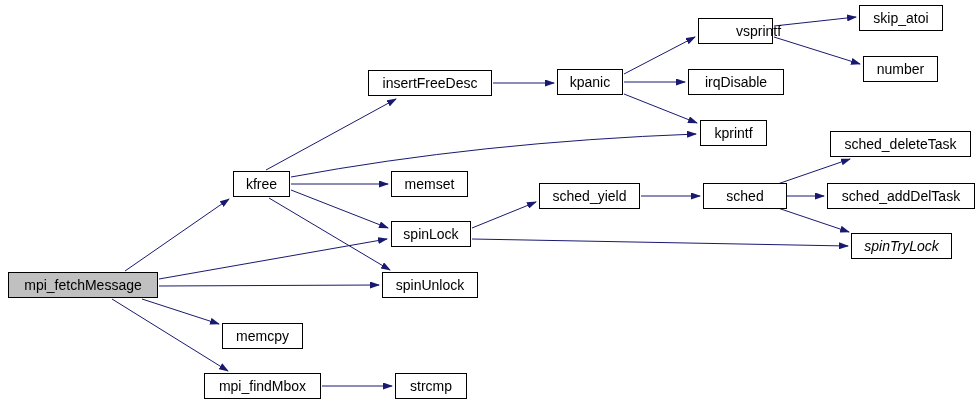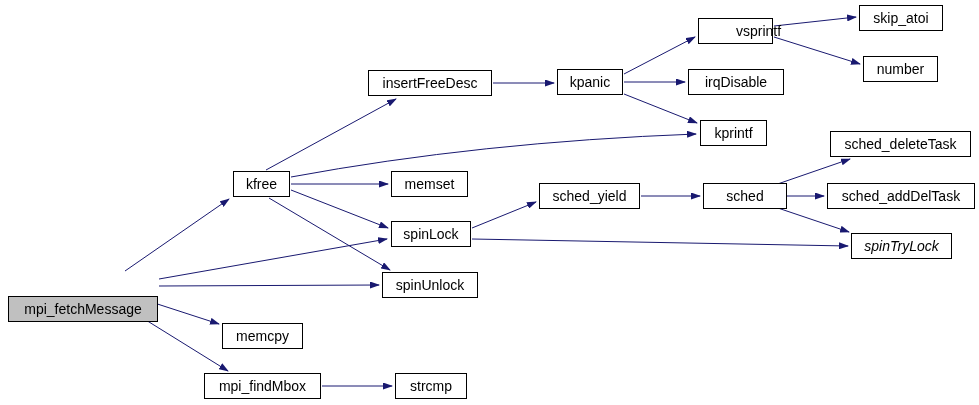--- a/index.html
+++ b/index.html
@@ -32,21 +32,20 @@
     text-align: center;
     white-space: nowrap;
     display: flex;
     align-items: center;
     justify-content: center;
     cursor: pointer;
   }
   .node.root {
     background: #c0c0c0;
     cursor: default;
-    margin-top: 24px;
   }
   svg .edge {
     stroke: #191970;
     stroke-width: 1;
     fill: none;
   }
 </style>
 </head>
 <body>
 

